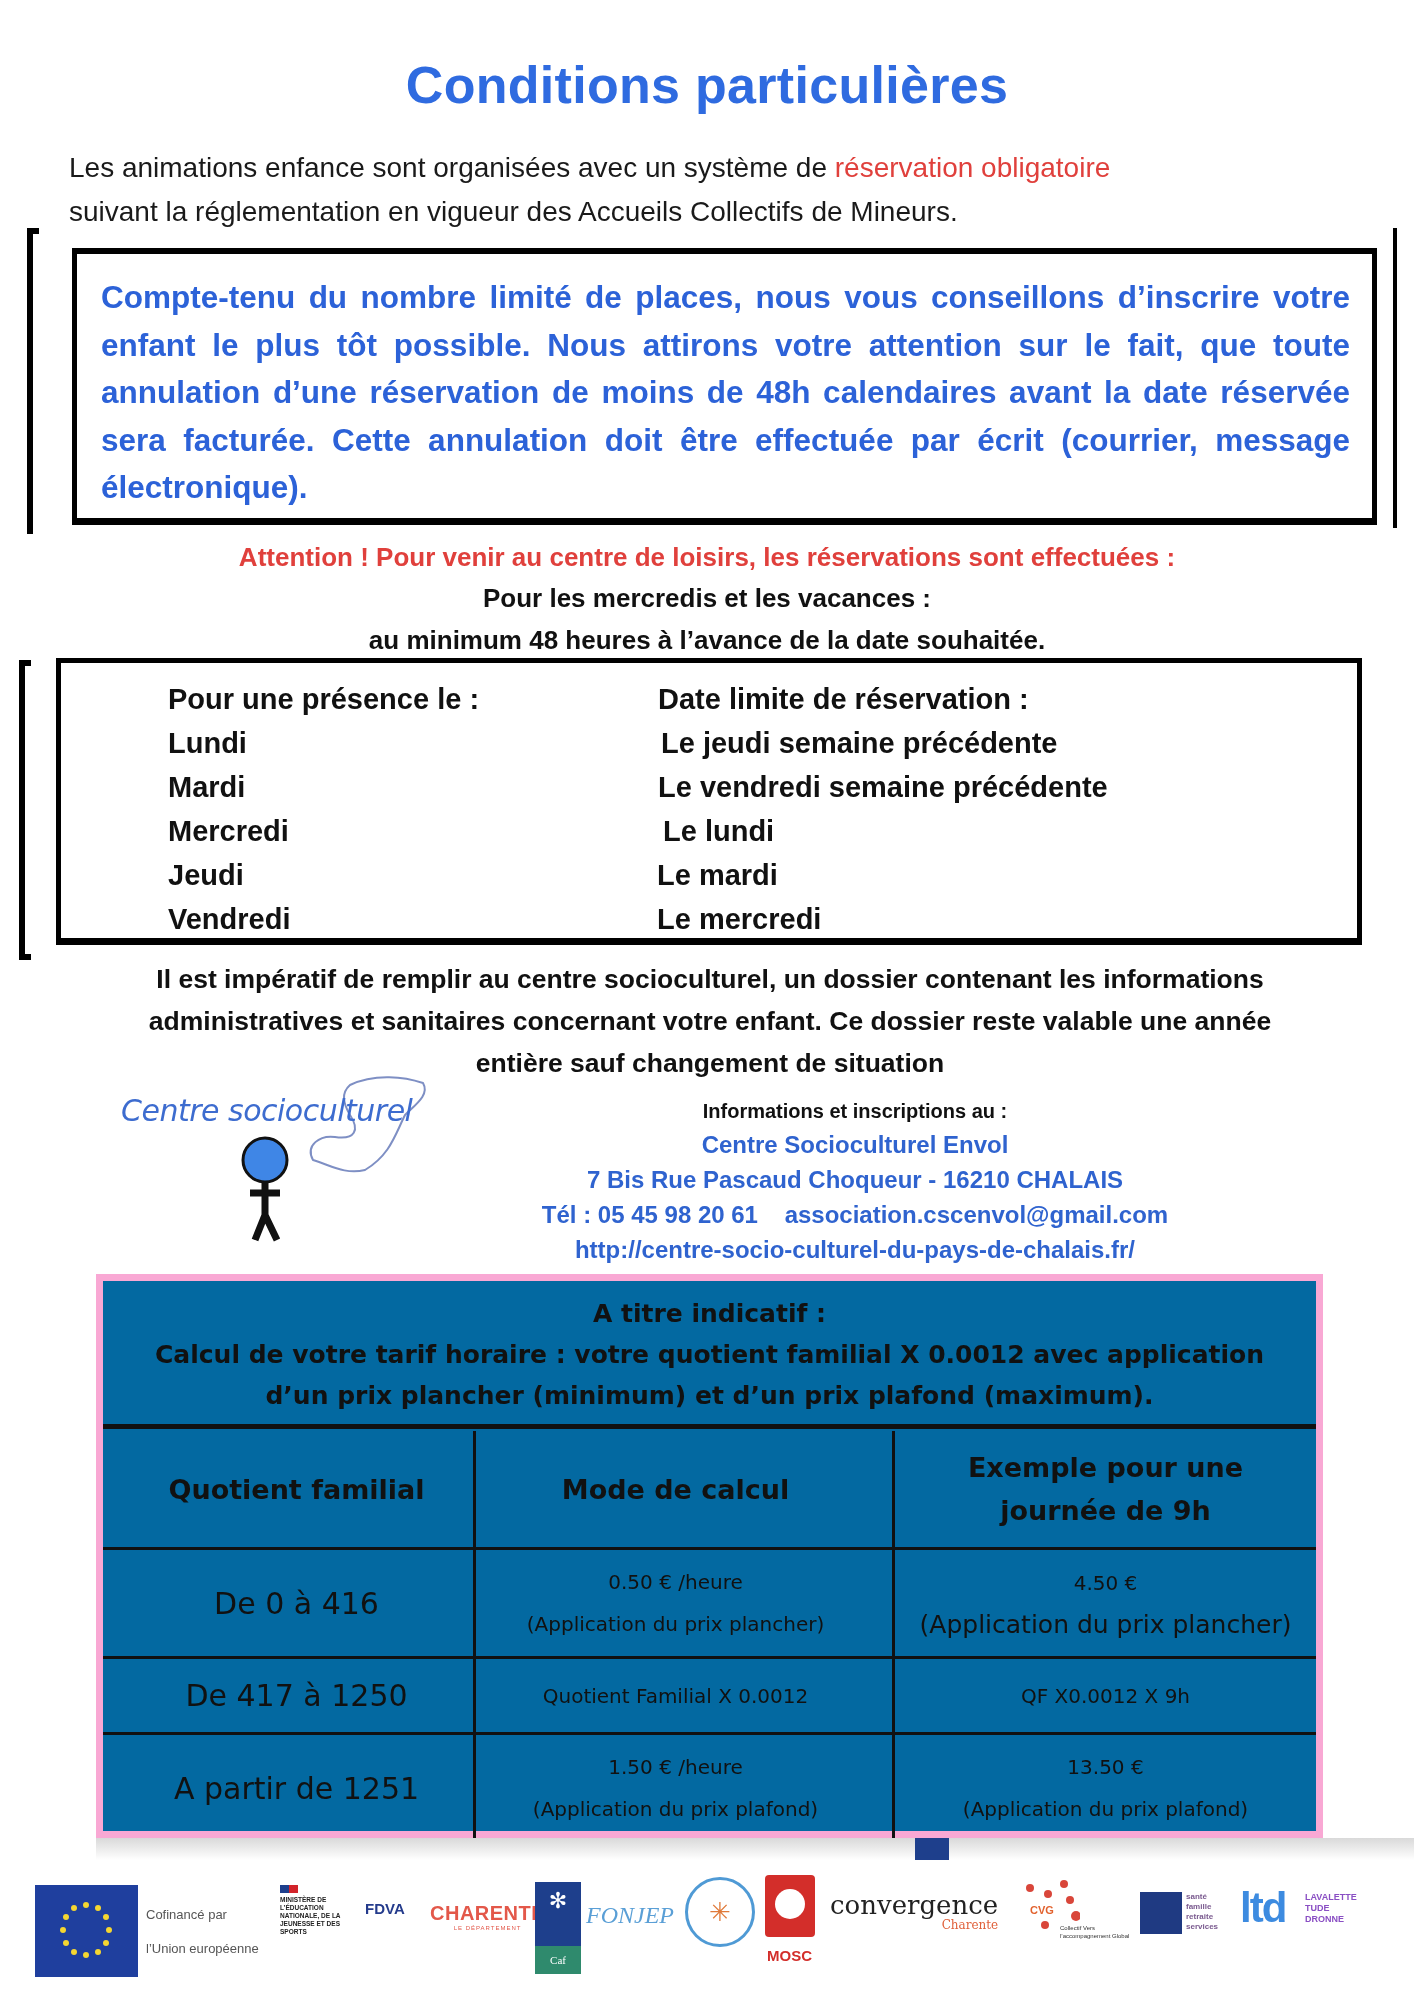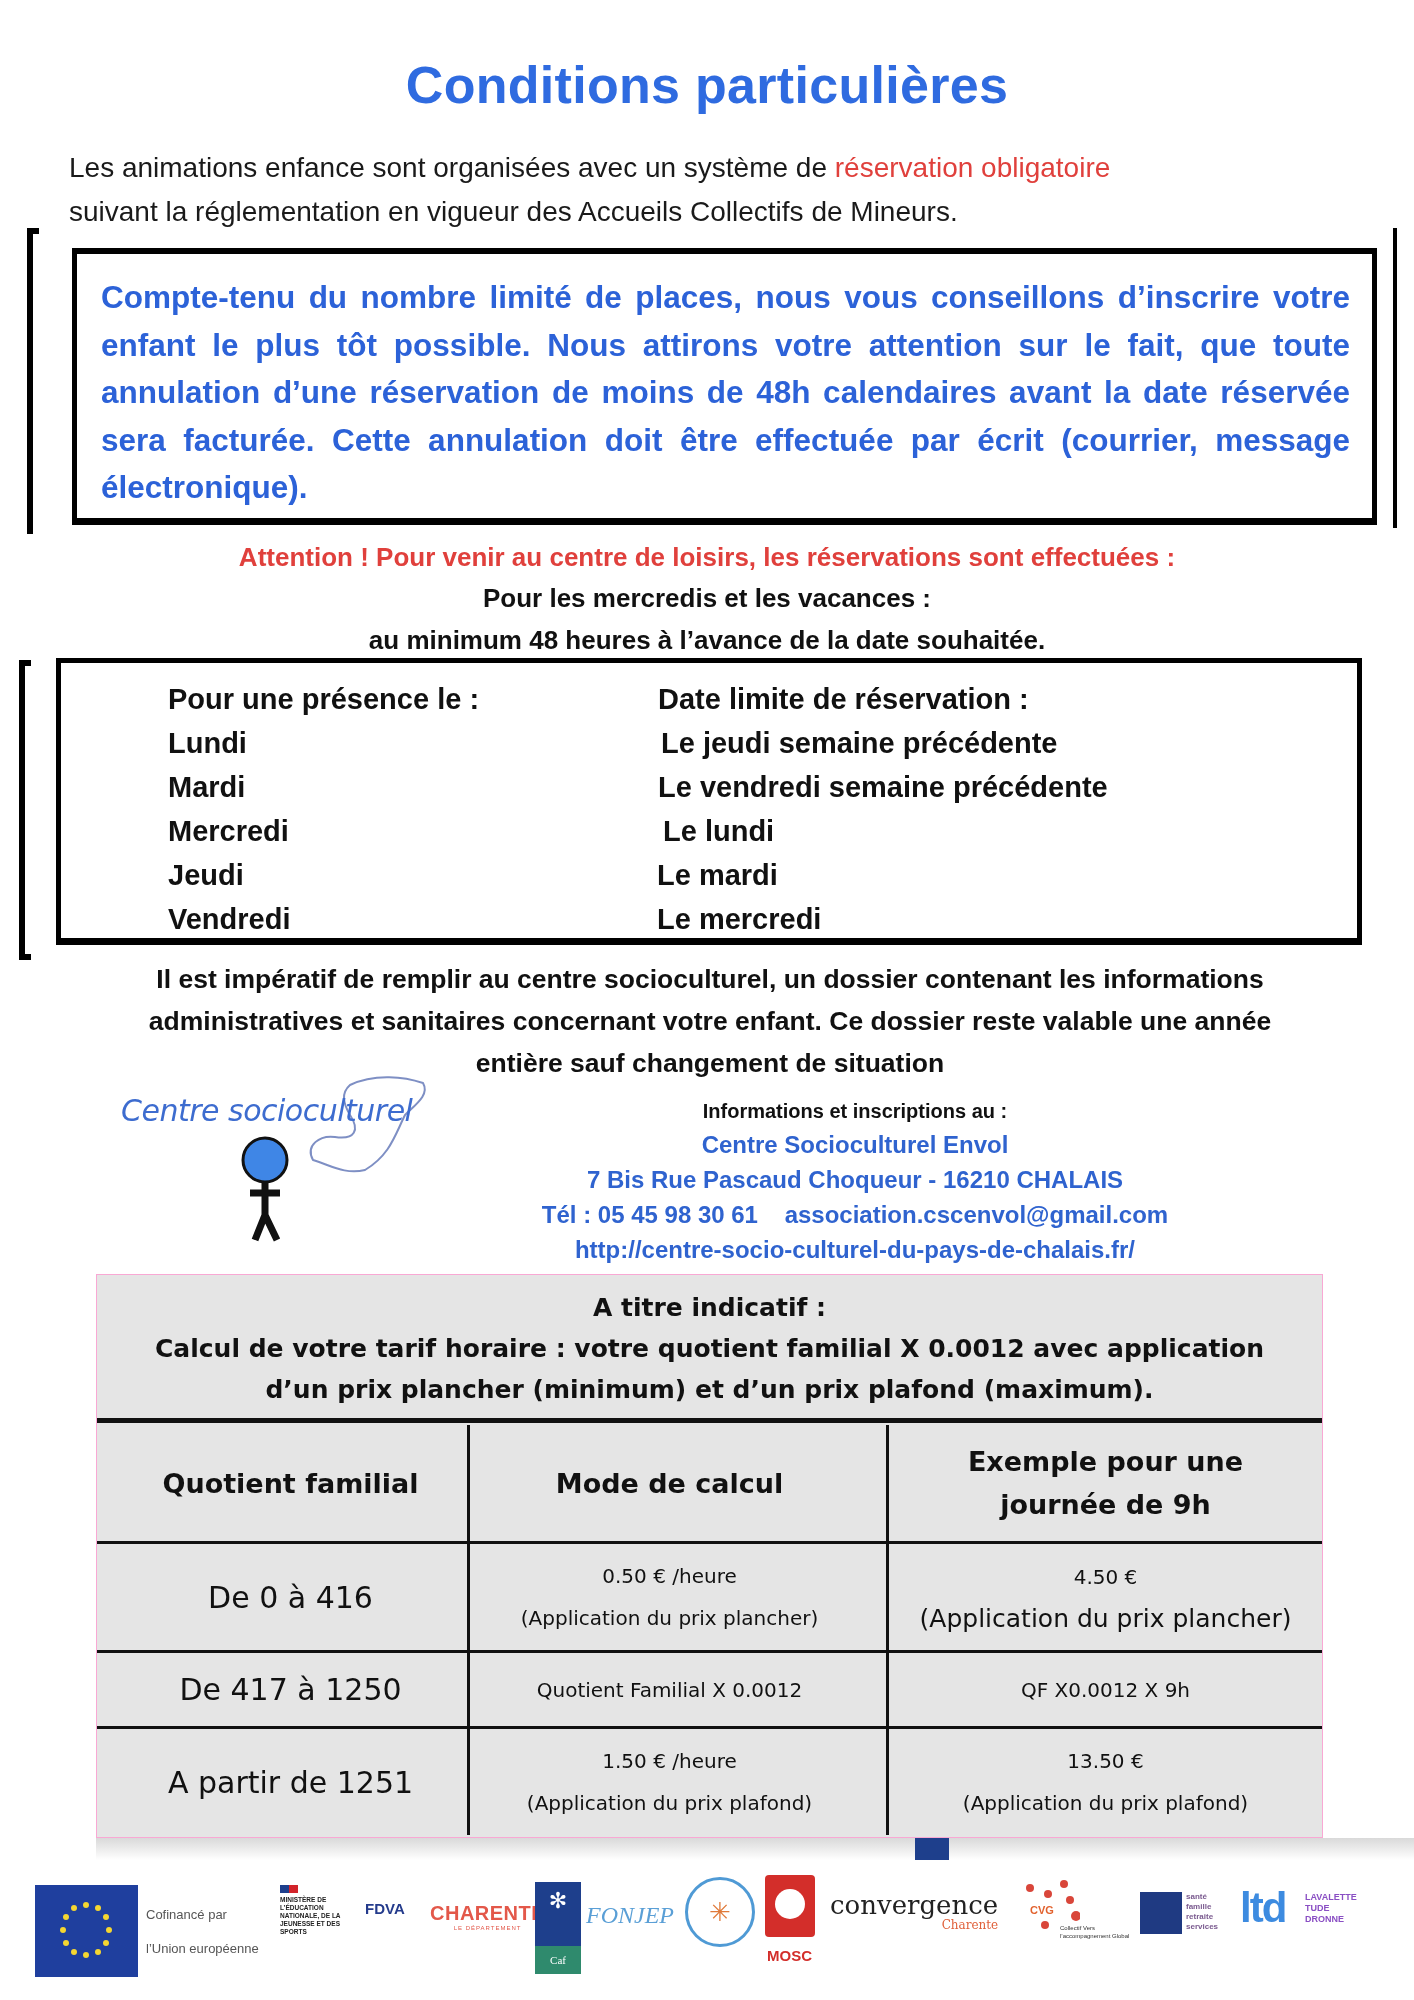--- a/index.html
+++ b/index.html
@@ -26,21 +26,21 @@
   .mandatory { left:60px; width:1300px; top:958px; text-align:center; font-size:26.5px; line-height:42px; font-weight:bold; color:#111; }
 
   .logo-envol { left:105px; top:1075px; width:330px; height:170px; }
   .logo-sub { position:absolute; left:16px; top:18px; font-family:"DejaVu Sans", sans-serif; font-size:30px; color:#3d6ccf; font-style:italic; letter-spacing:-0.5px; }
   .logo-main { position:absolute; left:10px; top:54px; font-family:"DejaVu Sans", sans-serif; font-size:52px; color:#111; letter-spacing:10px; font-weight:300; }
 
   .info { left:430px; width:850px; text-align:center; font-weight:bold; }
   .info-head { top:1100px; font-size:20px; color:#111; }
   .info-line { font-size:24px; color:#2f63cf; }
 
-  .tbl { left:96px; top:1274px; width:1227px; height:564px; border:1px solid #f9a8d4; box-sizing:border-box; background:#e5e5e5; }
+  .tbl { left:96px; top:1274px; width:1227px; height:564px; border:7px solid #f9a8d4; box-sizing:border-box; background:#0369a1; }
   .tbl-head { position:absolute; left:0; right:0; top:0; height:148px; border-bottom:5px solid #111; text-align:center; font-family:"DejaVu Sans", sans-serif; font-weight:bold; font-size:25px; line-height:41px; color:#111; padding-top:12px; box-sizing:border-box; }
   .grid { position:absolute; left:0; right:0; top:150px; bottom:0; }
   .row { position:absolute; left:0; right:0; border-bottom:3px solid #111; box-sizing:border-box; }
   .row:last-child { border-bottom:none; }
   .cell { position:absolute; top:0; bottom:0; display:flex; flex-direction:column; align-items:center; justify-content:center; text-align:center; font-family:"DejaVu Sans", sans-serif; color:#111; box-sizing:border-box; }
   .cell.c0 { left:0; width:356px; border-right:3px solid #111;margin-left:17px; }
   .cell.c1 { left:356px; width:436px; border-right:3px solid #111; }
   .cell.c2 { left:792px; right:0; }
   .hdr { font-weight:bold; font-size:27px; line-height:43px; }
   .qf { font-size:30px; }
@@ -115,21 +115,21 @@
     <circle cx="160" cy="85" r="22" fill="#3f86e6" stroke="#111" stroke-width="3"></circle>
     <path d="M160 107 L160 140 M145 118 L175 118 M160 140 L150 165 M160 140 L172 165" stroke="#111" stroke-width="7" fill="none"></path>
   </svg>
   <div class="logo-sub">Centre socioculturel</div>
 </div>
 
 <div class="abs info info-head">Informations et inscriptions au :</div>
 <div class="abs info info-line" style="top:1131px;">Centre Socioculturel Envol</div>
 <div class="abs info info-line" style="top:1166px;">7 Bis Rue Pascaud Choqueur - 16210 CHALAIS</div>
 <div class="abs info info-line" style="top:1201px;">
-  <span>Tél : 05 45 98 30 61</span>&nbsp;&nbsp;&nbsp;&nbsp;<span>association.cscenvol@gmail.com</span>
+  <span>Tél : 05 45 98 20 61</span>&nbsp;&nbsp;&nbsp;&nbsp;<span>association.cscenvol@gmail.com</span>
 </div>
 <div class="abs info info-line" style="top:1236px;">http://centre-socio-culturel-du-pays-de-chalais.fr/</div>
 
 <div class="abs tbl">
   <div class="tbl-head">
     <div>A titre indicatif :</div>
     <div>Calcul de votre tarif horaire : votre quotient familial X 0.0012 avec application</div>
     <div>d’un prix plancher (minimum) et d’un prix plafond (maximum).</div>
   </div>
   <div class="grid">

